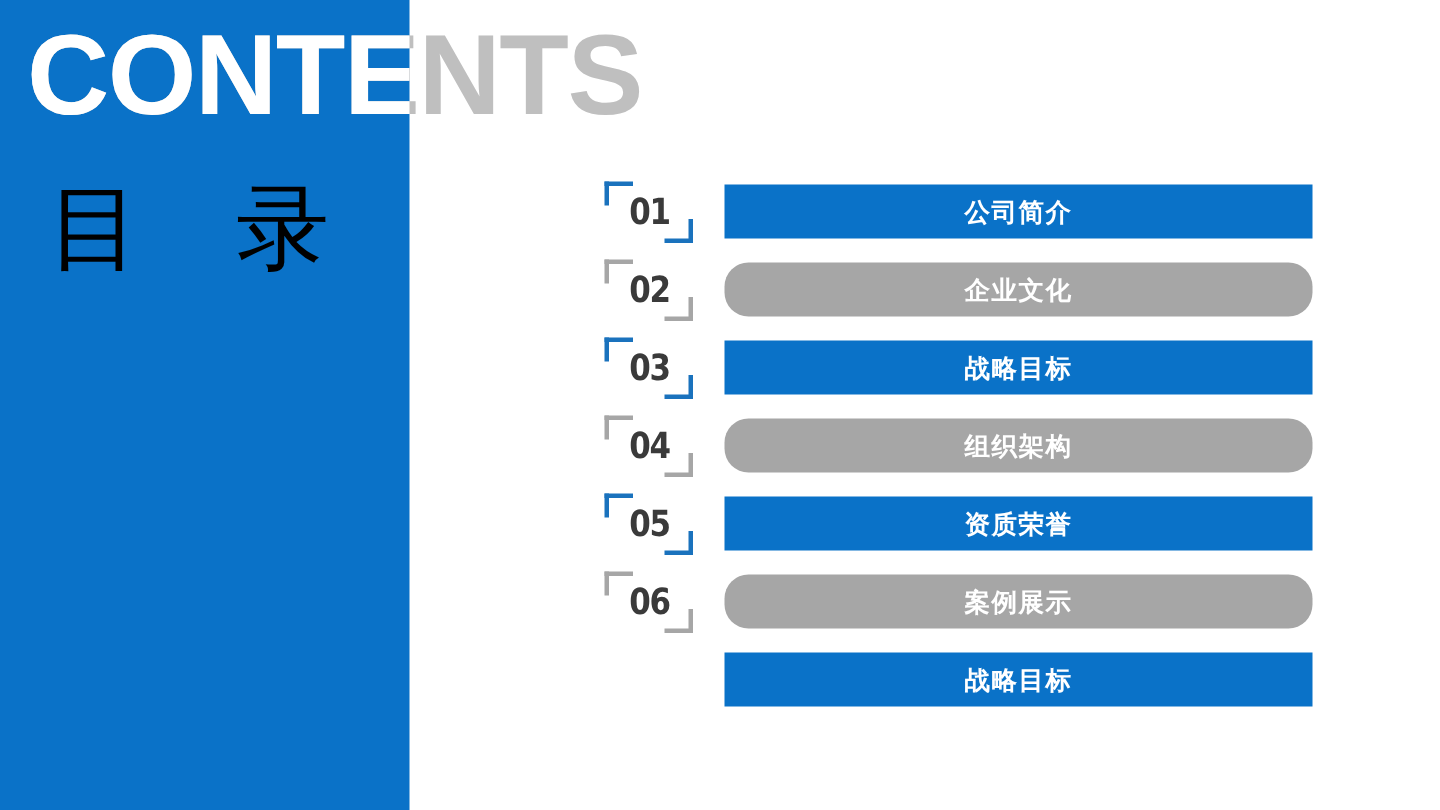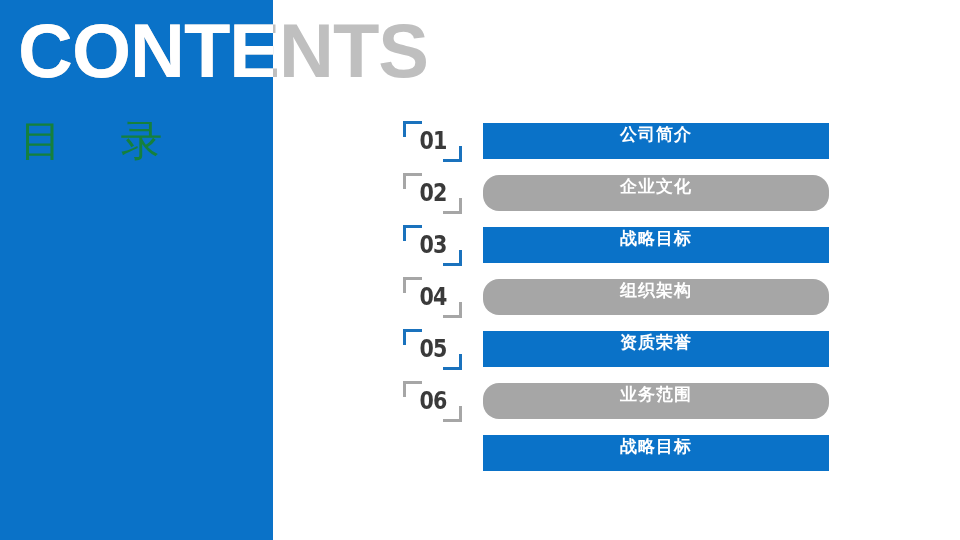--- a/index.html
+++ b/index.html
@@ -59,27 +59,27 @@
     height: 540px;
     overflow: hidden;
   }
   .heading-white { color: #ffffff; }
 
   
   .subtitle {
     position: absolute;
     left: 20px;
     top: 104px;
-    color: #15803d;
+    color: #000000;
     font-family: "Liberation Serif", "DejaVu Serif", serif;
-    font-size: 42px;
+    font-size: 62px;
     line-height: 74px;
     letter-spacing: 24px;
     white-space: nowrap;
-    margin: 0;
+    margin: 12px;
   }
 
   
   .toc {
     position: absolute;
     left: 386px;
     top: 118px;
     width: 470px;
   }
   .toc-row {
@@ -129,24 +129,24 @@
     border-bottom: 3px solid currentColor;
   }
   .accent-blue { color: #1a72bd; }
   .accent-gray { color: #a6a6a6; }
 
   
   .bar {
     position: absolute;
     left: 97px;
     top: 5px;
-    width: 346px;
+    width: 392px;
     height: 36px;
     display: flex;
-    align-items: flex-start;
+    align-items: center;
     justify-content: center;
   }
   .bar-blue { background: #0a72c8; }
   .bar-gray { background: #a6a6a6; border-radius: 16px; }
   .bar-label {
     color: #ffffff;
     font-family: "DejaVu Sans", "Liberation Sans", sans-serif;
     font-weight: bold;
     font-size: 17px;
     letter-spacing: 1px;
@@ -227,21 +227,21 @@
       </div>
     </div>
 
     <div class="toc-row">
       <div class="num-box accent-gray">
         <span class="corner corner-tl"></span>
         <span class="corner corner-br"></span>
         <span class="num-text">06</span>
       </div>
       <div class="bar bar-gray">
-        <span class="bar-label">业务范围</span>
+        <span class="bar-label">案例展示</span>
       </div>
     </div>
 
     <div class="toc-row">
       <div class="bar bar-blue">
         <span class="bar-label">战略目标</span>
       </div>
     </div>
 
   </div>

